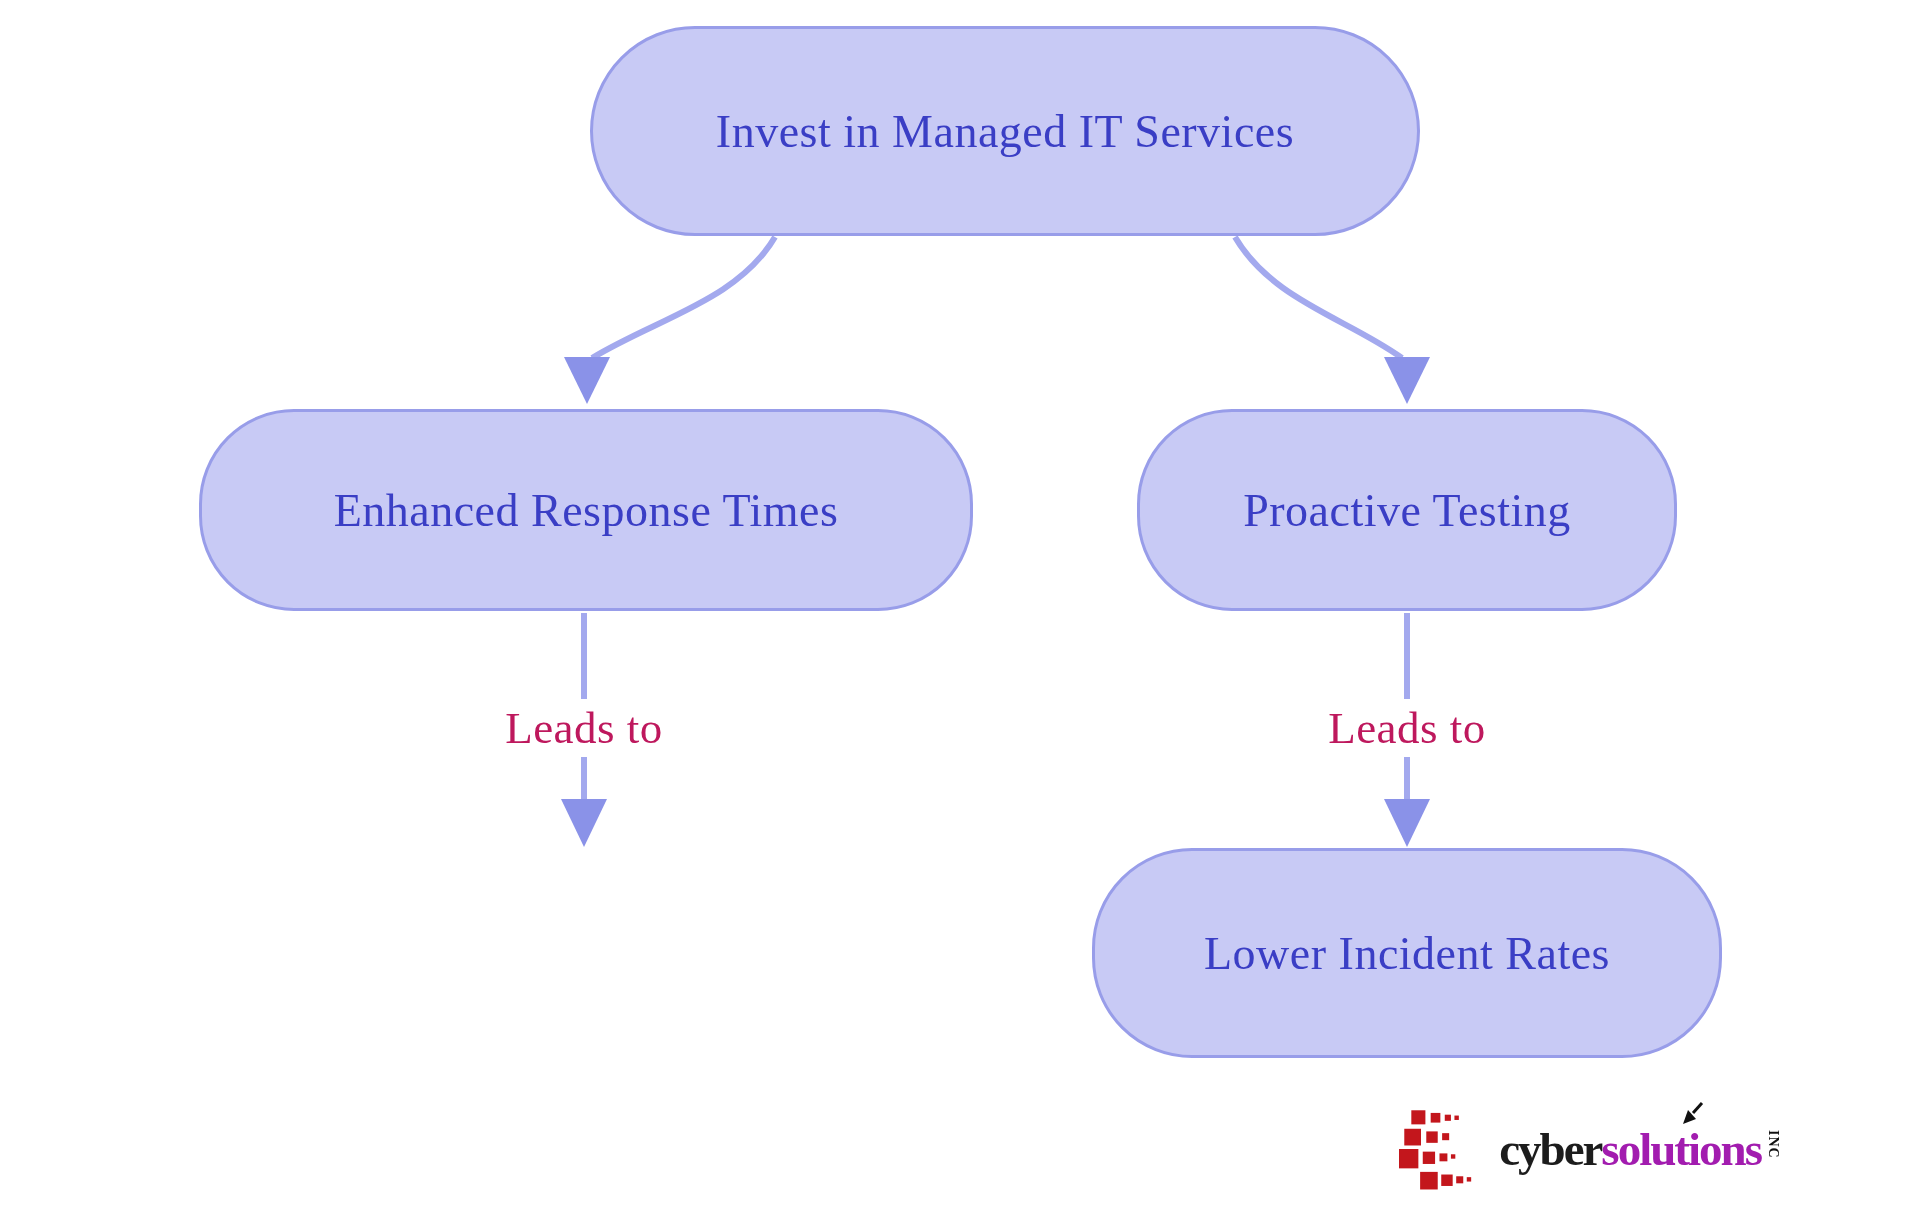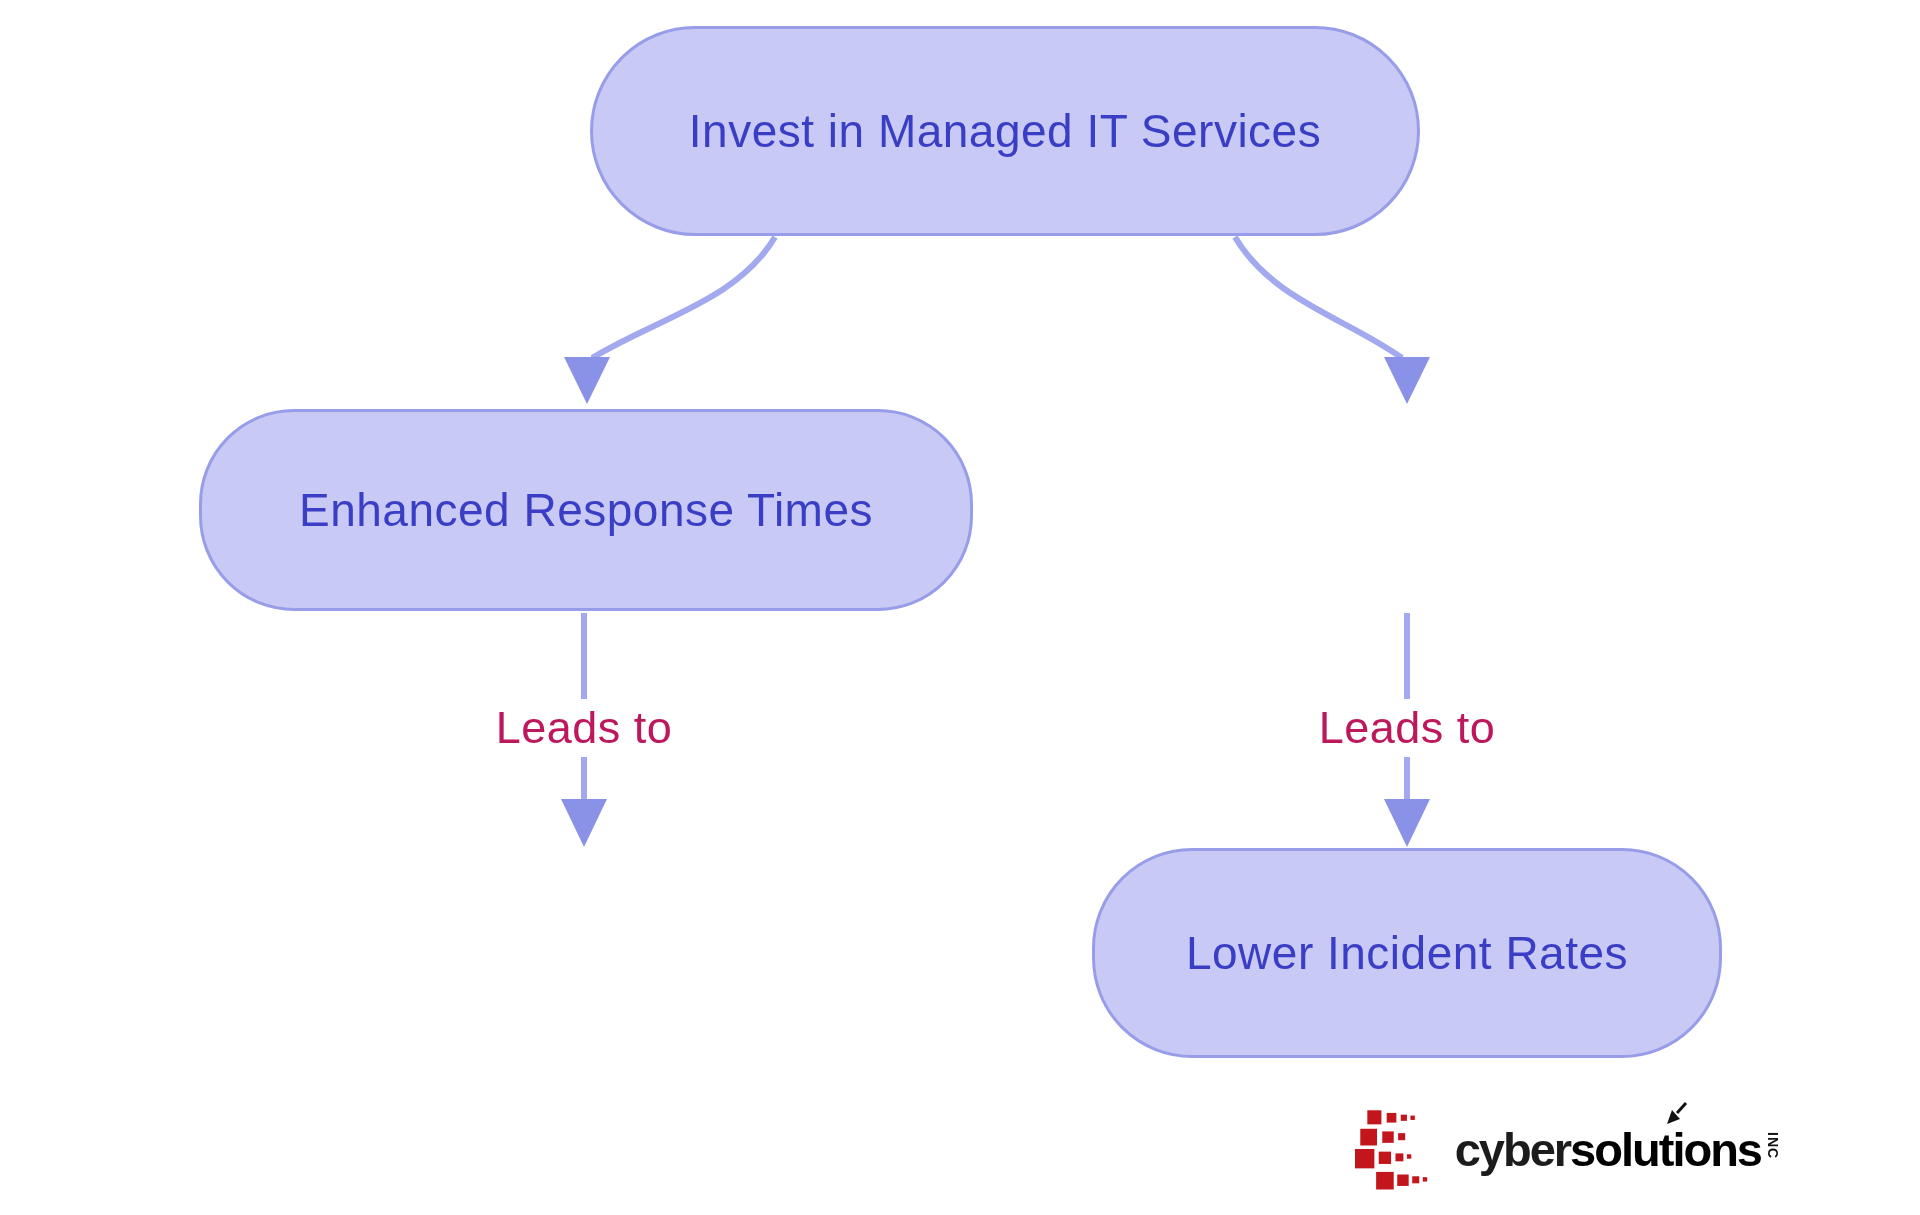--- a/index.html
+++ b/index.html
@@ -1,19 +1,19 @@
 <!DOCTYPE html>
 <html><head>
 <meta charset="utf-8">
 <style>
   html,body { margin:0; padding:0; background:#ffffff; }
   .canvas {
     position:relative; width:1812px; height:1215px; overflow:hidden;
     background:#ffffff;
-    font-family:Liberation Sans, sans-serif;
+    font-family:Liberation Serif, serif;
   }
   .edges-svg { position:absolute; left:0; top:0; width:1920px; height:1215px; }
   .node {
     position:absolute; box-sizing:border-box;
     background:#c8caf5; border:3px solid #989de9;
     color:#3a3ec5; font-size:46px; letter-spacing:0.5px;
     display:flex; align-items:center; justify-content:center;
     text-align:center; white-space:nowrap;
   }
   .node-top    { left:590px;  top:26px;  width:830px; height:210px; border-radius:105px; }
@@ -28,21 +28,21 @@
   }
   .edge-label-left  { left:434px; }
   .edge-label-right { left:1257px; }
 
   .logo { position:absolute; right:32px; bottom:22px; display:flex; align-items:center; }
   .logo-burst { margin-right:12px; }
   .logo-text {
     font-size:47px; font-weight:bold; letter-spacing:-2px;
     color:#1c1c1c; white-space:nowrap; line-height:1;
   }
-  .logo-red { color:#000000; }
+  .logo-red { color:#a21caf; }
   .logo-i { position:relative; display:inline-block; }
   .cursor-arrow { position:absolute; top:-26px; left:-9px; }
   .logo-inc {
     display:inline-block; writing-mode:vertical-rl;
     font-size:14px; font-weight:bold; letter-spacing:1px; color:#111111;
     margin-left:5px; vertical-align:6px; line-height:1;
   }
 </style>
 </head>
 <body>
@@ -59,20 +59,21 @@
 
     <path d="M 584 613 L 584 699 M 584 757 L 584 801" fill="none" stroke="#a3a9ee" stroke-width="6"></path>
     <polygon points="561,799 607,799 584,847" fill="#8a92e8"></polygon>
 
     <path d="M 1407 613 L 1407 699 M 1407 757 L 1407 801" fill="none" stroke="#a3a9ee" stroke-width="6"></path>
     <polygon points="1384,799 1430,799 1407,847" fill="#8a92e8"></polygon>
   </svg>
 
   <div class="node node-top">Invest in Managed IT Services</div>
   <div class="node node-midl">Enhanced Response Times</div>
+  <div class="node node-midr">Proactive Testing</div>
   <div class="node node-botr">Lower Incident Rates</div>
 
   <div class="edge-label edge-label-left">Leads to</div>
   <div class="edge-label edge-label-right">Leads to</div>
 
   <div class="logo">
     <svg class="logo-burst" width="88" height="88" viewBox="0 0 100 100" xmlns="http://www.w3.org/2000/svg" aria-hidden="true">
       <g fill="#c3161c">
         <rect x="14" y="6" width="16" height="16"></rect>
         <rect x="36" y="9" width="11" height="11"></rect>

